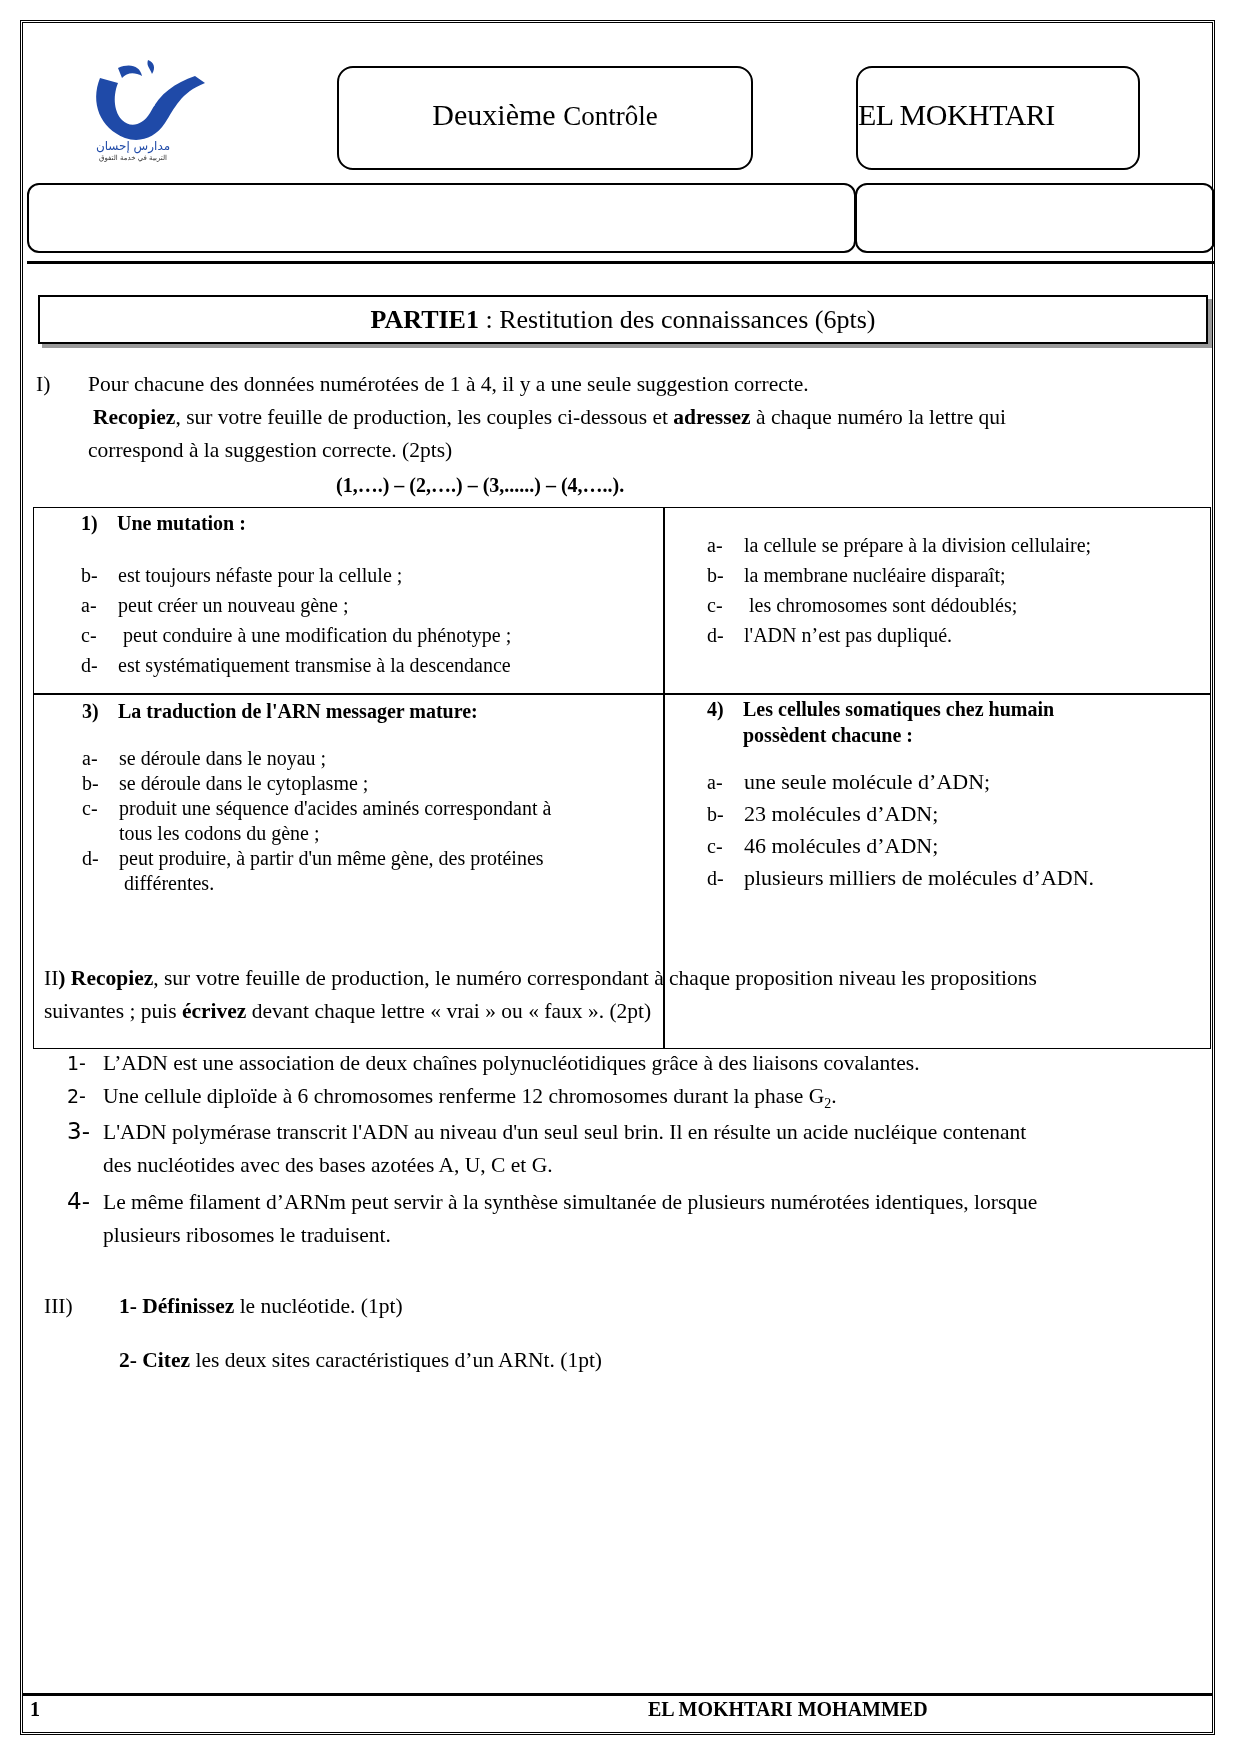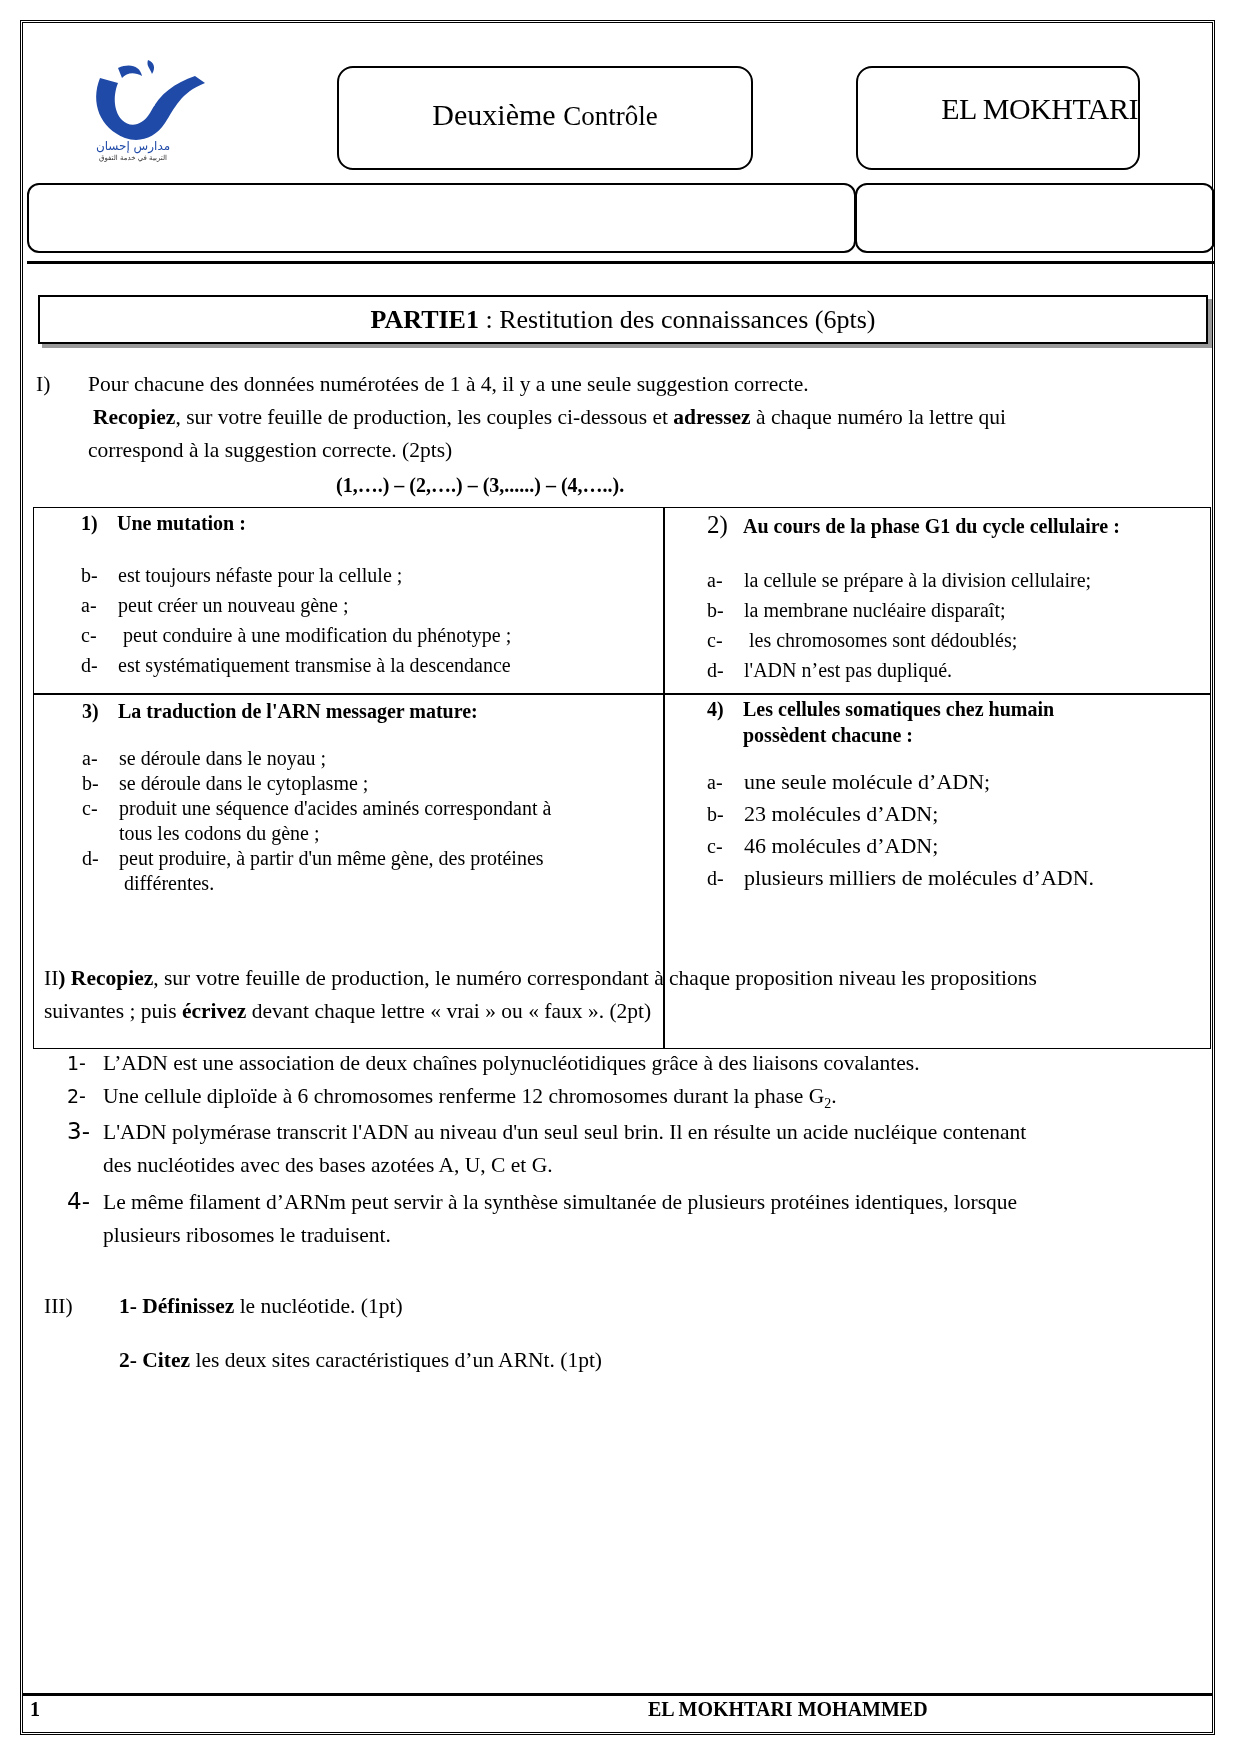--- a/index.html
+++ b/index.html
@@ -3,21 +3,21 @@
 <meta charset="utf-8">
 <style>
   html, body { margin: 0; padding: 0; background: #ffffff; }
   body { width: 1241px; height: 1754px; position: relative; font-family: "Liberation Serif", "DejaVu Serif", serif; color: #000; }
   .page-frame { position: absolute; left: 20px; top: 20px; width: 1195px; height: 1715px; border: 3px double #000; box-sizing: border-box; }
   .logo { position: absolute; left: 80px; top: 58px; width: 130px; height: 105px; }
   .logo-caption { position: absolute; left: 78px; top: 140px; width: 110px; font-family: "DejaVu Sans", sans-serif; font-size: 12px; color: #1f4aa8; text-align: center; direction: rtl; line-height: 12px; }
   .logo-caption .sub { font-size: 7px; color: #333; display: block; }
   .title-box { position: absolute; left: 337px; top: 66px; width: 416px; height: 104px; border: 2px solid #000; border-radius: 16px; box-sizing: border-box; text-align: center; font-size: 30px; line-height: 38px; padding-top: 28px; }
   .title-box .small { font-size: 27px; }
-  .author-box { position: absolute; left: 856px; top: 66px; width: 284px; height: 104px; border: 2px solid #000; border-radius: 16px; box-sizing: border-box; text-align: right; font-size: 30px; padding-top: 24px; letter-spacing: -0.5px; }
+  .author-box { position: absolute; left: 856px; top: 66px; width: 284px; height: 104px; border: 2px solid #000; border-radius: 16px; box-sizing: border-box; text-align: left; font-size: 30px; padding-top: 30px; letter-spacing: -0.5px; }
   .blank-box-left { position: absolute; left: 27px; top: 183px; width: 829px; height: 70px; border: 2px solid #000; border-radius: 12px; box-sizing: border-box; }
   .blank-box-right { position: absolute; left: 855px; top: 183px; width: 360px; height: 70px; border: 2px solid #000; border-radius: 12px; box-sizing: border-box; }
   .header-rule { position: absolute; left: 27px; top: 261px; width: 1188px; height: 3px; background: #000; }
   .partie-box { position: absolute; left: 38px; top: 295px; width: 1170px; height: 49px; border: 2px solid #000; box-sizing: border-box; box-shadow: 4px 4px 0 #9a9a9a; text-align: center; font-size: 26px; line-height: 45px; }
   .txt { position: absolute; font-size: 21.5px; line-height: 33px; white-space: nowrap; }
   .roman { position: absolute; font-size: 21.5px; }
   .qtable { position: absolute; left: 33px; top: 507px; width: 1178px; height: 542px; border: 1.5px solid #000; box-sizing: border-box; }
   .qtable .vline { position: absolute; left: 629px; top: 0; width: 1.5px; height: 100%; background: #000; }
   .qtable .hline { position: absolute; left: 0; top: 185px; width: 100%; height: 1.5px; background: #000; }
   .cell { position: absolute; font-size: 20px; line-height: 30px; }
@@ -84,21 +84,20 @@
   <div class="cell" style="left:47px; top:0px;">
     <div class="q"><span class="num">1)</span><span>Une mutation :</span></div>
     <div style="height:22px"></div>
     <div class="opt"><span class="lt">b-</span><span>est toujours néfaste pour la cellule ;</span></div>
     <div class="opt" style="line-height:30px;"><span class="lt">a-</span><span>peut créer un nouveau gène ;</span></div>
     <div class="opt"><span class="lt">c-</span><span style="white-space:pre"> peut conduire à une modification du phénotype ;</span></div>
     <div class="opt"><span class="lt">d-</span><span>est systématiquement transmise à la descendance</span></div>
   </div>
 
   <div class="cell" style="left:673px; top:0px;">
-    <div class="q" style="line-height:34px;"><span class="num big" style="font-weight:normal; font-size:25px;">2)</span><span>Au cours de la phase G1 du cycle cellulaire :</span></div>
     <div style="height:22px"></div>
     <div class="opt"><span class="lt">a-</span><span>la cellule se prépare à la division cellulaire;</span></div>
     <div class="opt"><span class="lt">b-</span><span>la membrane nucléaire disparaît;</span></div>
     <div class="opt"><span class="lt">c-</span><span style="white-space:pre"> les chromosomes sont dédoublés;</span></div>
     <div class="opt"><span class="lt">d-</span><span>l'ADN n’est pas dupliqué.</span></div>
   </div>
 
   <div class="cell" style="left:48px; top:188px; line-height:25px;">
     <div class="q" style="line-height:30px;"><span class="num">3)</span><span>La traduction de l'ARN messager mature:</span></div>
     <div style="height:20px"></div>
@@ -128,21 +127,21 @@
 <div class="txt" style="left:67px; top:1047px;">
   <span class="list-num">1-</span><span>L’ADN est une association de deux chaînes polynucléotidiques grâce à des liaisons covalantes.</span>
 </div>
 <div class="txt" style="left:67px; top:1080px;">
   <span class="list-num">2-</span><span>Une cellule diploïde à 6 chromosomes renferme 12 chromosomes durant la phase G</span><sub>2</sub><span>.</span>
 </div>
 <div class="txt" style="left:67px; top:1115px;">
   <span class="list-num" style="font-size:23px">3-</span><span>L'ADN polymérase transcrit l'ADN au niveau d'un seul seul brin. Il en résulte un acide nucléique contenant</span><br><span class="list-num"></span><span>des nucléotides avec des bases azotées A, U, C et G.</span>
 </div>
 <div class="txt" style="left:67px; top:1185px;">
-  <span class="list-num" style="font-size:23px">4-</span><span>Le même filament d’ARNm peut servir à la synthèse simultanée de plusieurs protéines identiques, lorsque</span><br><span class="list-num"></span><span>plusieurs ribosomes le traduisent.</span>
+  <span class="list-num" style="font-size:23px">4-</span><span>Le même filament d’ARNm peut servir à la synthèse simultanée de plusieurs numérotées identiques, lorsque</span><br><span class="list-num"></span><span>plusieurs ribosomes le traduisent.</span>
 </div>
 
 <div class="txt" style="left:44px; top:1290px;">III)</div>
 <div class="txt" style="left:119px; top:1290px;">
   <b>1- Définissez</b><span> le nucléotide. (1pt)</span>
 </div>
 <div class="txt" style="left:119px; top:1344px;">
   <b>2- Citez</b><span> les deux sites caractéristiques d’un ARNt. (1pt)</span>
 </div>
 

